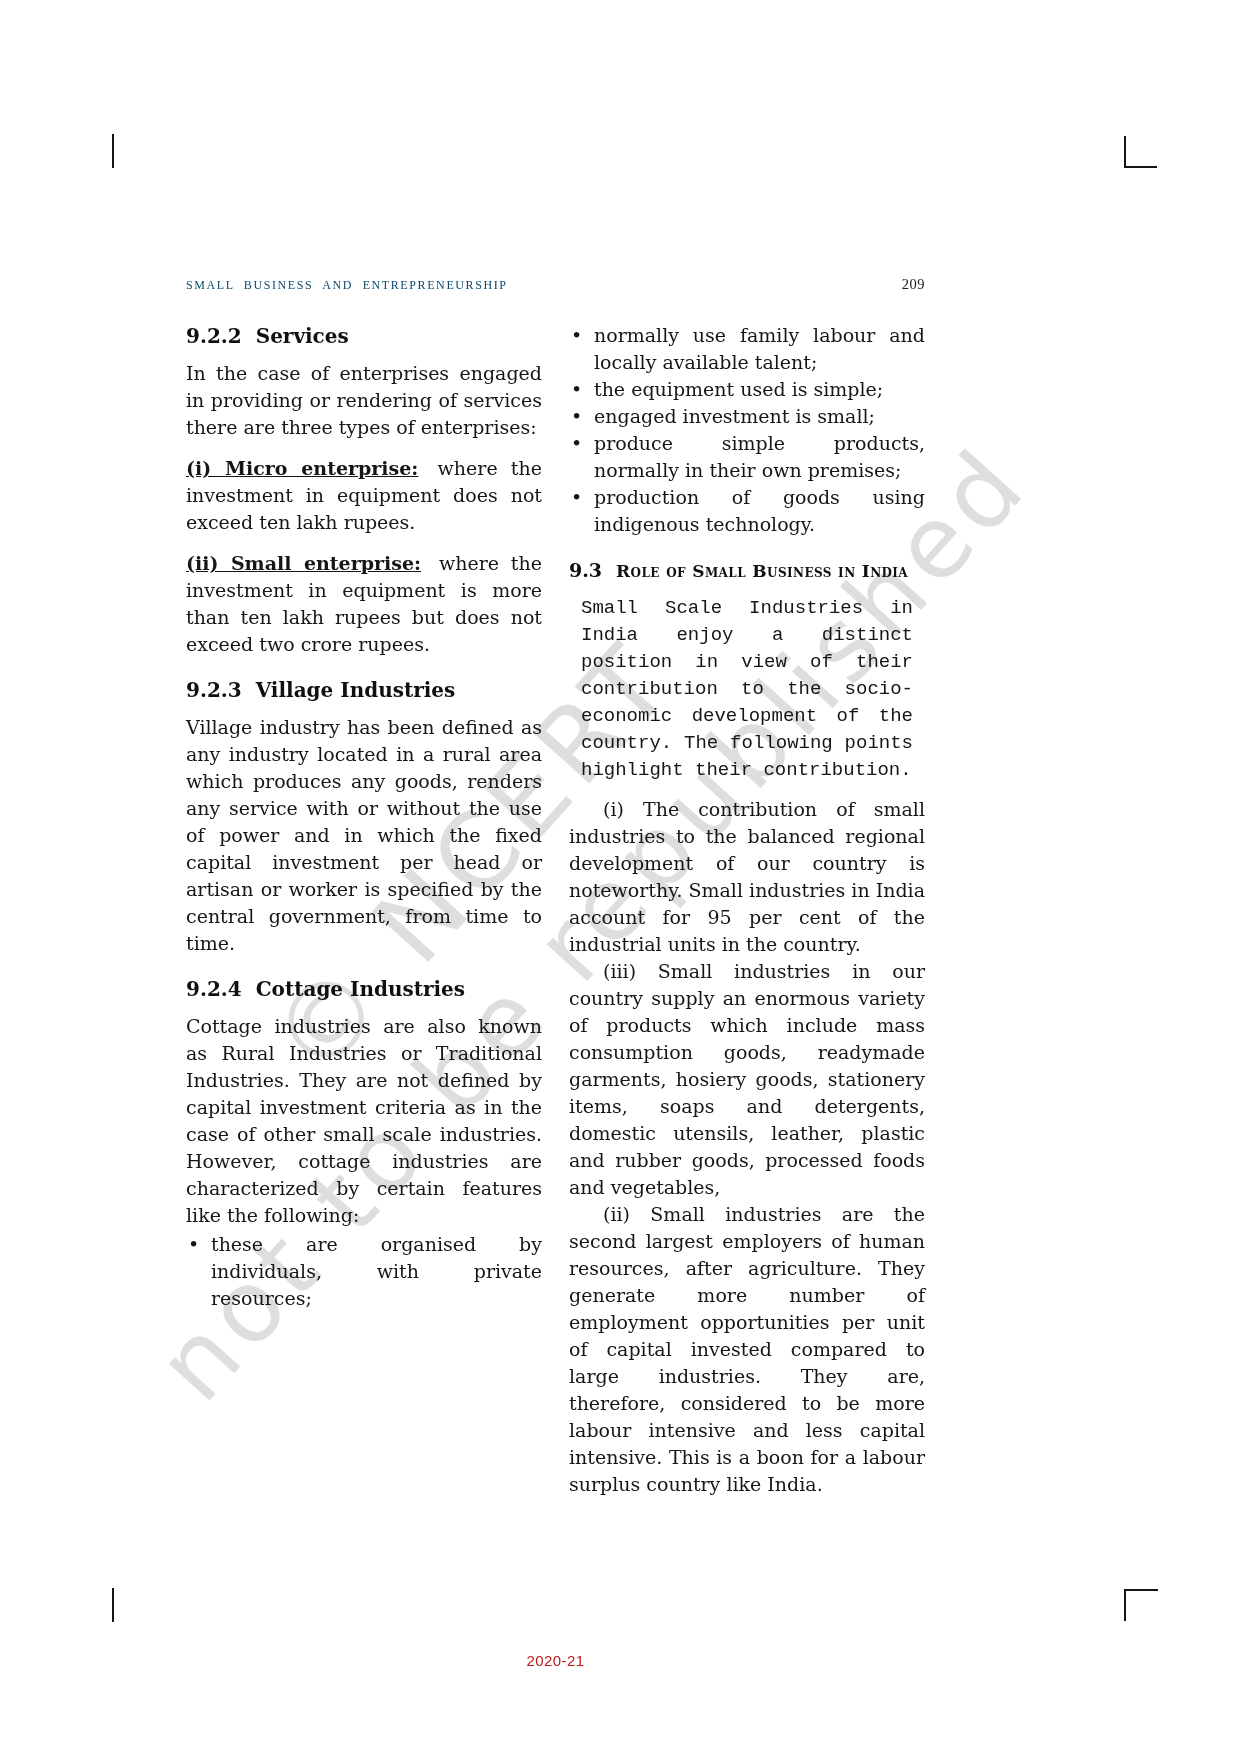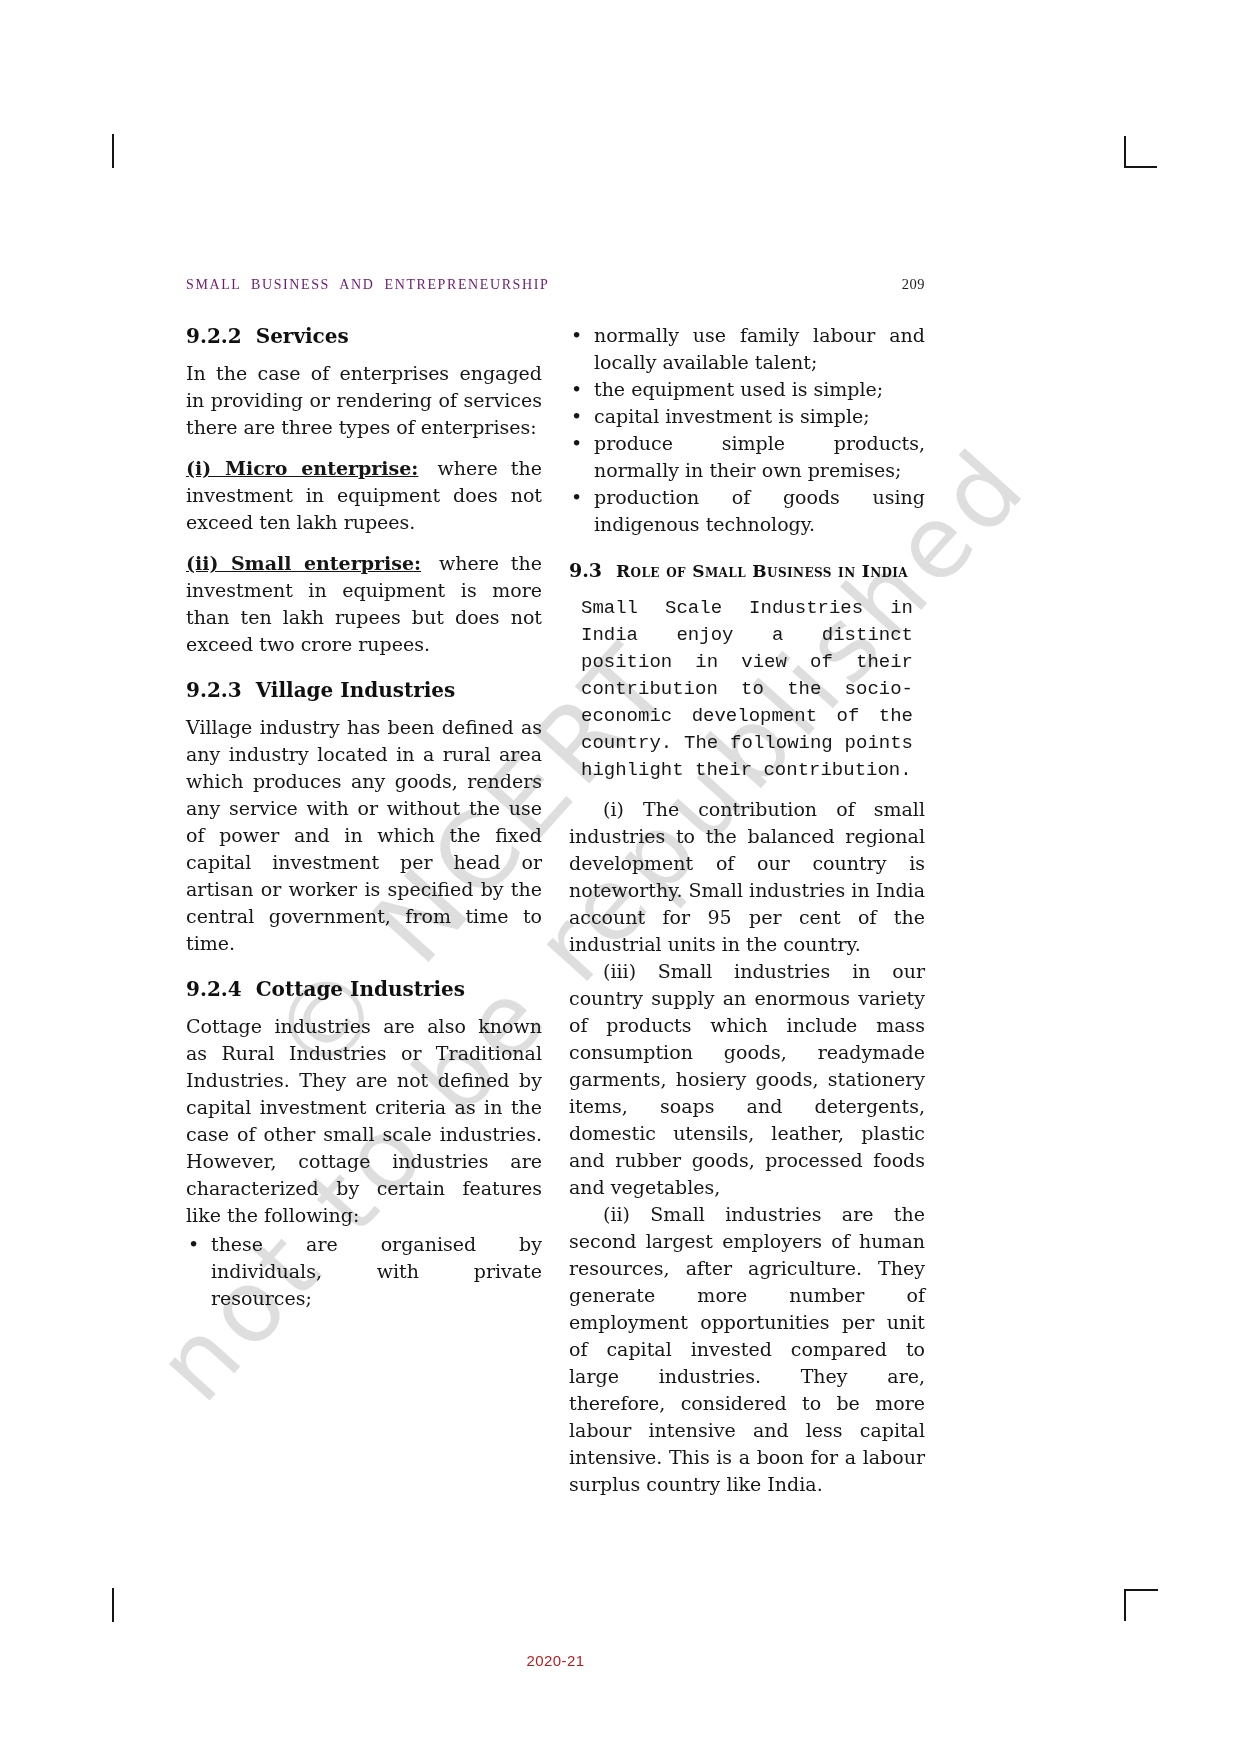--- a/index.html
+++ b/index.html
@@ -25,21 +25,21 @@
   .crop-bl-v { left:112px;  top:1588px; width:2px;  height:34px; }
   .crop-br-v { left:1124px; top:1589px; width:2px;  height:32px; }
   .crop-br-h { left:1124px; top:1589px; width:34px; height:2px;  }
 
   
   .header {
     position:absolute; left:186px; top:276px; width:739px; z-index:1;
     display:flex; justify-content:space-between; align-items:baseline;
     font-family:"Liberation Serif", serif;
   }
-  .header .title { font-size:14px; letter-spacing:1.6px; word-spacing:5px; color:#701a75; }
+  .header .title { font-size:12px; letter-spacing:1.6px; word-spacing:5px; color:#0c4a6e; }
   .header .pageno { font-size:14.5px; letter-spacing:.5px; color:#1c1c1c; }
 
   
   .content {
     position:absolute; left:186px; top:312px; width:739px; z-index:1;
     display:flex; gap:27px;
   }
   .col { width:356px; font-size:19px; line-height:27px; text-align:justify; }
 
   h2.sec {
@@ -128,21 +128,21 @@
     <div class="col">
 
       <ul class="blist" style="margin-top:10px">
         <li>
           <span class="blt">•</span><span>normally use family labour and locally available talent;</span>
         </li>
         <li>
           <span class="blt">•</span><span>the equipment used is simple;</span>
         </li>
         <li>
-          <span class="blt">•</span><span>capital investment is simple;</span>
+          <span class="blt">•</span><span>engaged investment is small;</span>
         </li>
         <li>
           <span class="blt">•</span><span>produce simple products, normally in their own premises;</span>
         </li>
         <li>
           <span class="blt">•</span><span>production of goods using indigenous technology.</span>
         </li>
       </ul>
 
       <h2 class="sec sec93">

